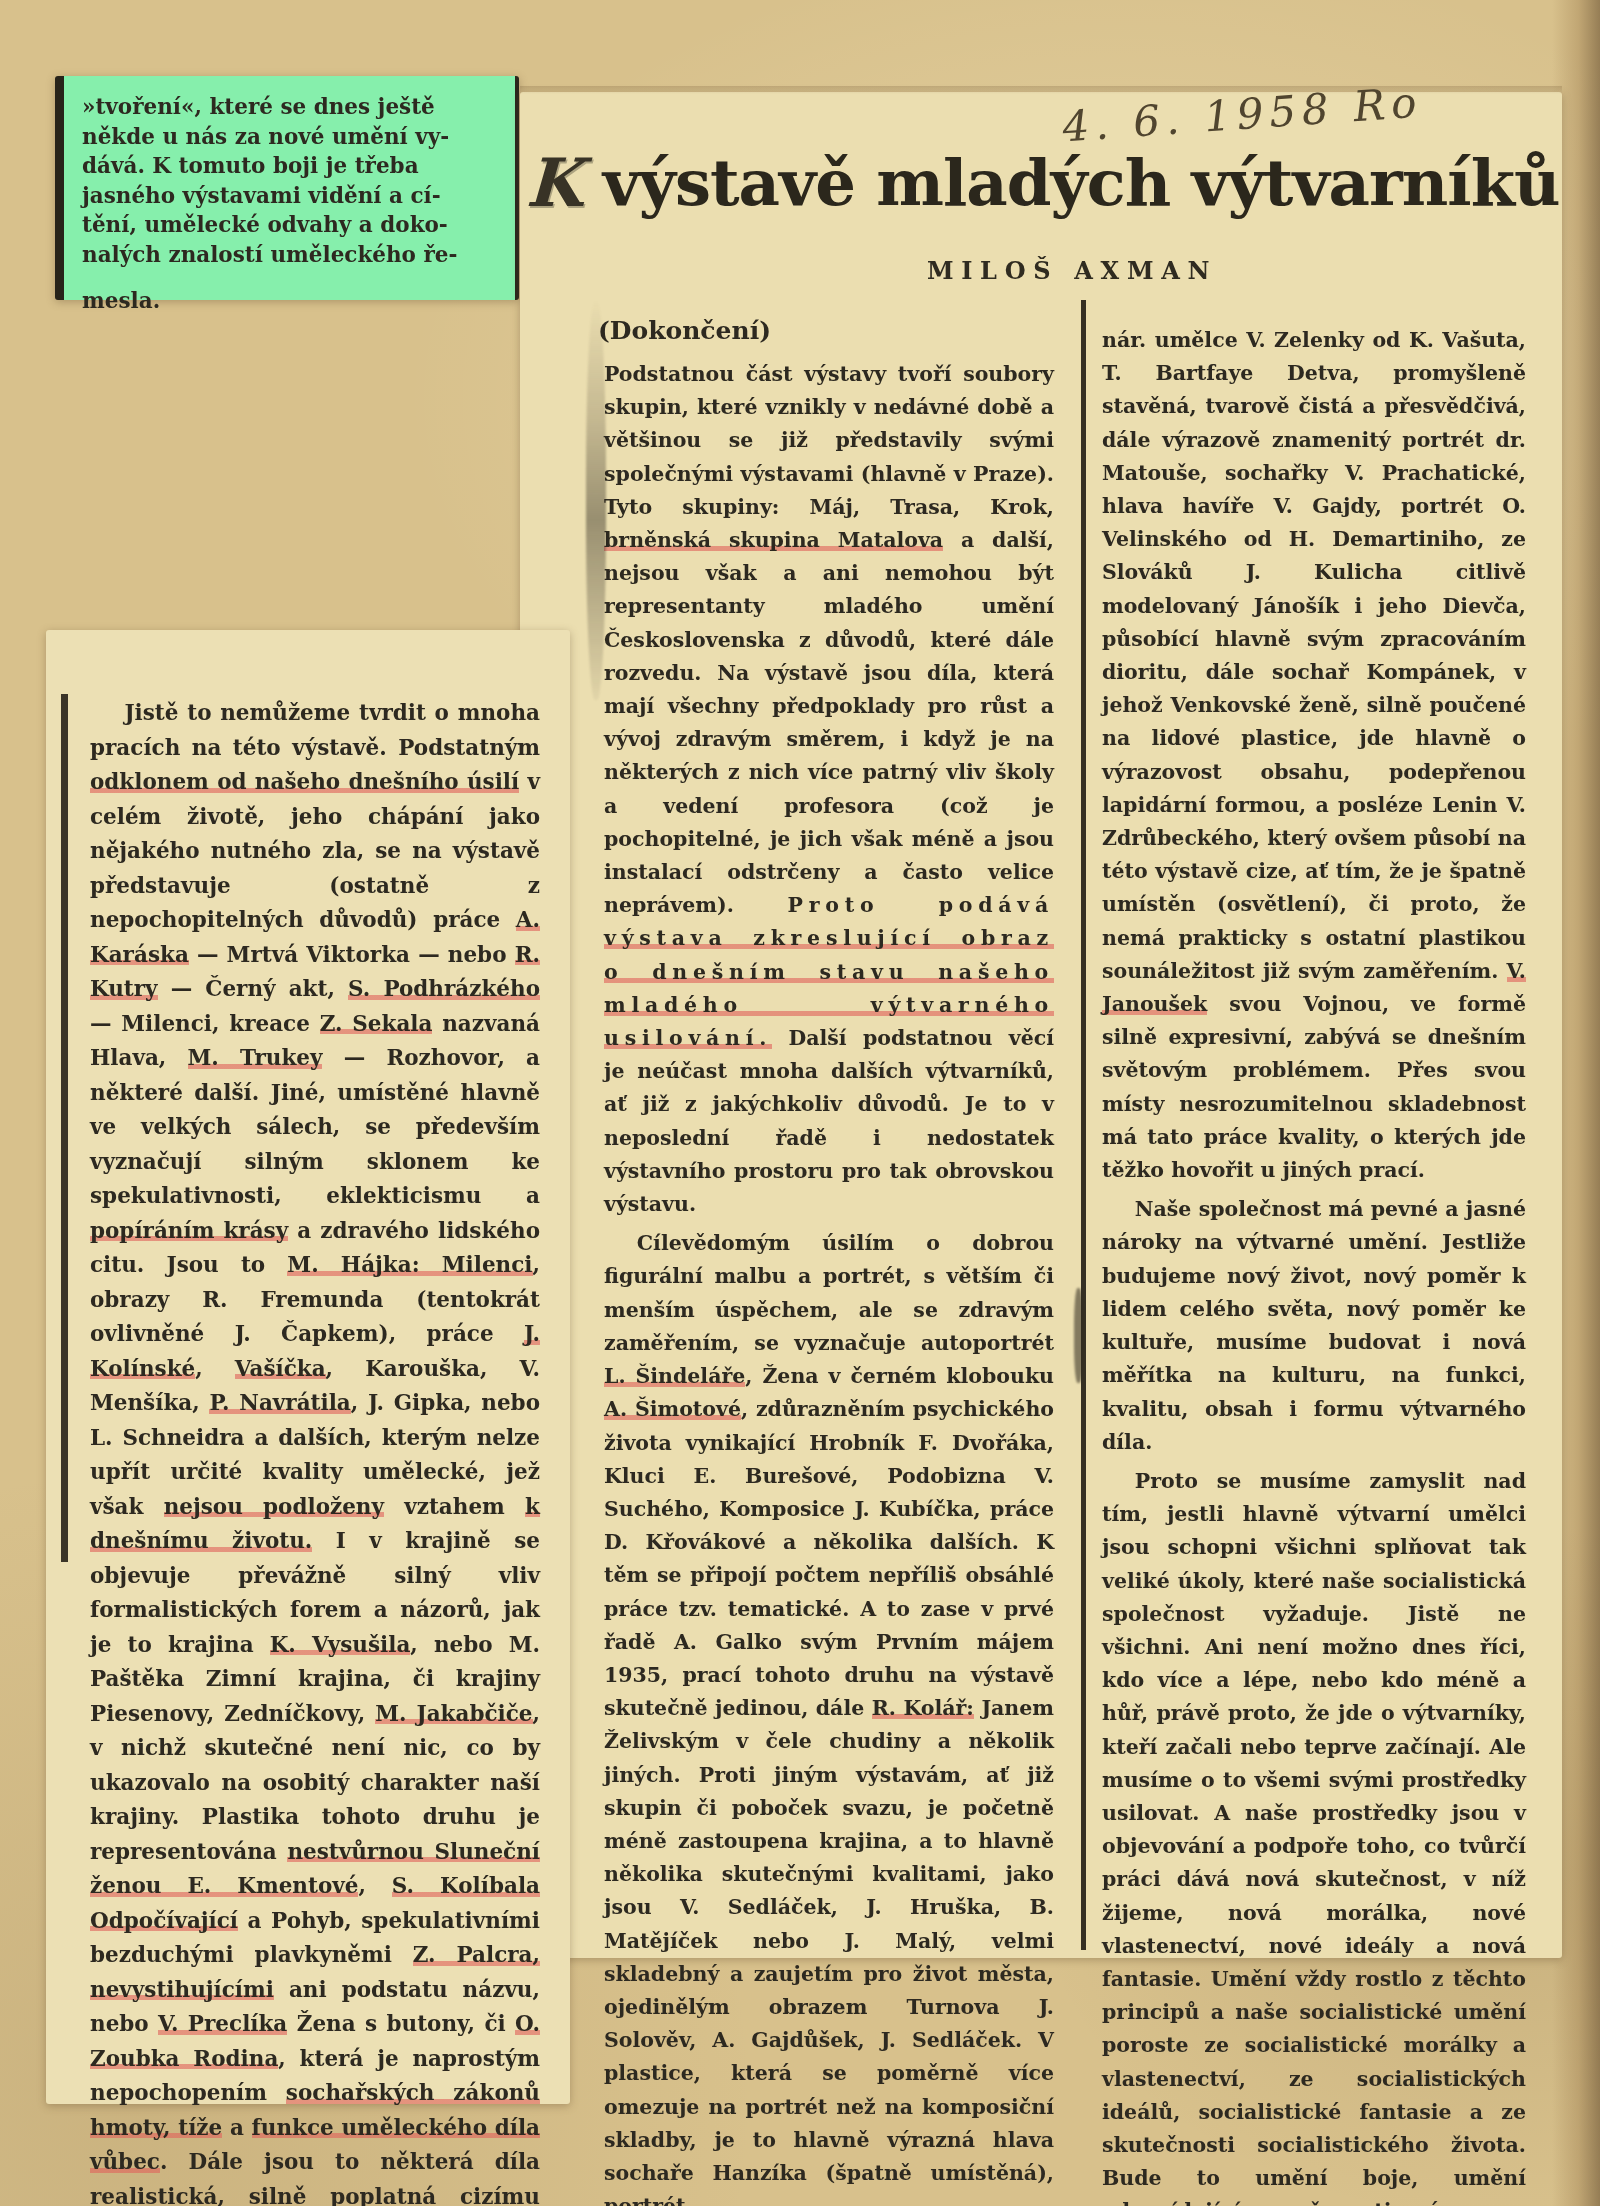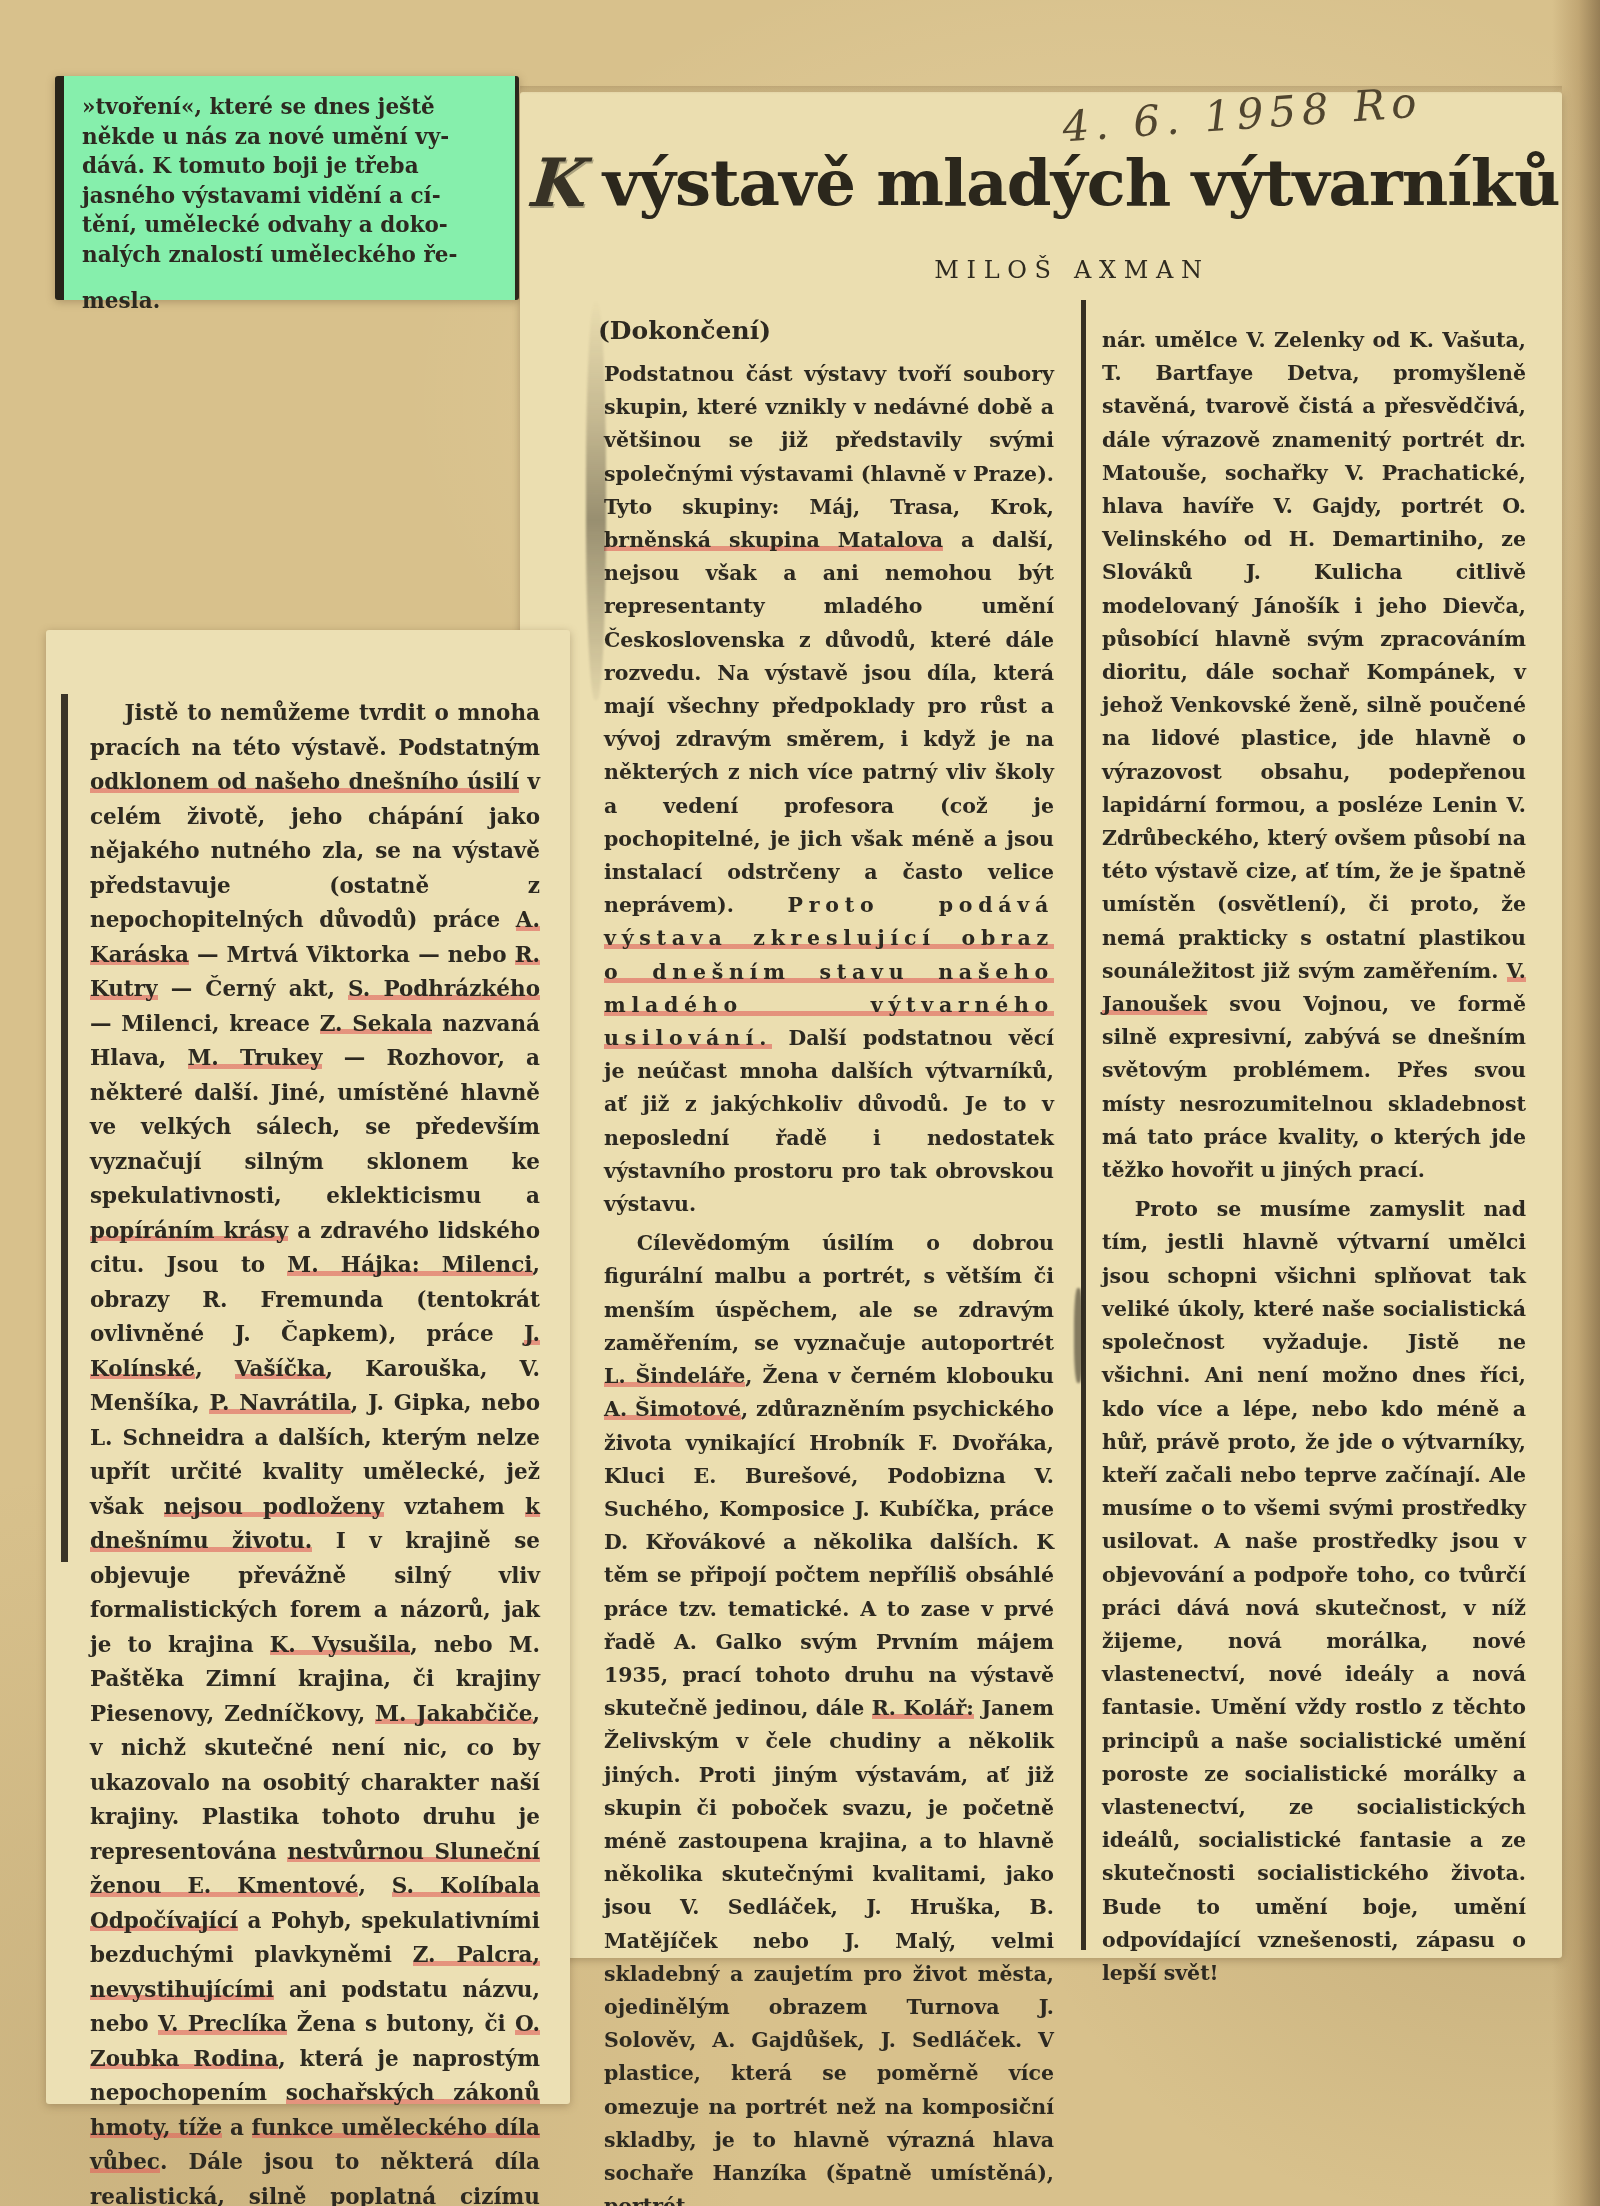--- a/index.html
+++ b/index.html
@@ -47,21 +47,21 @@
     position:absolute;left:532px;top:144px;width:1020px;
     font-size:64px;font-weight:700;line-height:78px;white-space:nowrap;
     color:#2b271c;letter-spacing:-1px;
   }
   #article-title .initial{
     display:inline-block;transform:skewX(-16deg) scaleY(1.04);
     margin-right:16px;opacity:.93;text-shadow:2px 2px 0 rgba(43,39,28,.35);
   }
   #byline{
     position:absolute;left:872px;top:256px;width:400px;text-align:center;
-    font-size:24px;font-weight:400;letter-spacing:.32em;color:#2f2b20;
+    font-size:24px;font-weight:700;letter-spacing:.32em;color:#2f2b20;
   }
   #section-note{
     position:absolute;left:598px;top:316px;width:462px;text-align:left;
     font-size:25px;font-weight:700;
   }
   .col{position:absolute;font-weight:700;text-align:justify;}
   #column-a{left:598px;top:352px;width:462px;font-size:20.5px;line-height:33.2px;}
   #column-b{left:1096px;top:318px;width:436px;font-size:20.5px;line-height:33.2px;}
   #left-column{left:84px;top:690px;width:462px;font-size:21.5px;line-height:34.5px;}
   .col p{margin:6px;text-indent:1.6em;}
@@ -117,20 +117,21 @@
 
 <div class="col" id="column-a">
   <p class="noindent"><span>Podstatnou část výstavy tvoří soubory skupin, které vznikly v nedávné době a většinou se již představily svými společnými výstavami (hlavně v Praze). Tyto skupiny: Máj, Trasa, Krok, </span><span class="ru">brněnská skupina Matalova</span><span> a další, nejsou však a ani nemohou být representanty mladého umění Československa z důvodů, které dále rozvedu. Na výstavě jsou díla, která mají všechny předpoklady pro růst a vývoj zdravým směrem, i když je na některých z nich více patrný vliv školy a vedení profesora (což je pochopitelné, je jich však méně a jsou instalací odstrčeny a často velice neprávem). </span><span class="sp">Proto podává </span><span class="ru sp">výstava zkreslující obraz o dnešním stavu našeho mladého výtvarného usilování.</span><span> Další podstatnou věcí je neúčast mnoha dalších výtvarníků, ať již z jakýchkoliv důvodů. Je to v neposlední řadě i nedostatek výstavního prostoru pro tak obrovskou výstavu.</span></p>
   <p><span>Cílevědomým úsilím o dobrou figurální malbu a portrét, s větším či menším úspěchem, ale se zdravým zaměřením, se vyznačuje autoportrét </span><span class="ru">L. Šindeláře</span><span>, Žena v černém klobouku </span><span class="ru">A. Šimotové</span><span>, zdůrazněním psychického života vynikající Hrobník F. Dvořáka, Kluci E. Burešové, Podobizna V. Suchého, Komposice J. Kubíčka, práce D. Křovákové a několika dalších. K těm se připojí počtem nepříliš obsáhlé práce tzv. tematické. A to zase v prvé řadě A. Galko svým Prvním májem 1935, prací tohoto druhu na výstavě skutečně jedinou, dále </span><span class="ru">R. Kolář:</span><span> Janem Želivským v čele chudiny a několik jiných. Proti jiným výstavám, ať již skupin či poboček svazu, je početně méně zastoupena krajina, a to hlavně několika skutečnými kvalitami, jako jsou V. Sedláček, J. Hruška, B. Matějíček nebo J. Malý, velmi skladebný a zaujetím pro život města, ojedinělým obrazem Turnova J. Solověv, A. Gajdůšek, J. Sedláček. V plastice, která se poměrně více omezuje na portrét než na komposiční skladby, je to hlavně výrazná hlava sochaře Hanzíka (špatně umístěná), portrét</span></p>
 </div>
 
 <div class="col-rule" id="mid-rule"></div>
 
 <div class="col" id="column-b">
   <p class="noindent"><span>nár. umělce V. Zelenky od K. Vašuta, T. Bartfaye Detva, promyšleně stavěná, tvarově čistá a přesvědčivá, dále výrazově znamenitý portrét dr. Matouše, sochařky V. Prachatické, hlava havíře V. Gajdy, portrét O. Velinského od H. Demartiniho, ze Slováků J. Kulicha citlivě modelovaný Jánošík i jeho Dievča, působící hlavně svým zpracováním dioritu, dále sochař Kompánek, v jehož Venkovské ženě, silně poučené na lidové plastice, jde hlavně o výrazovost obsahu, podepřenou lapidární formou, a posléze Lenin V. Zdrůbeckého, který ovšem působí na této výstavě cize, ať tím, že je špatně umístěn (osvětlení), či proto, že nemá prakticky s ostatní plastikou sounáležitost již svým zaměřením. </span><span class="ru">V. Janoušek</span><span> svou Vojnou, ve formě silně expresivní, zabývá se dnešním světovým problémem. Přes svou místy nesrozumitelnou skladebnost má tato práce kvality, o kterých jde těžko hovořit u jiných prací.</span></p>
+  <p><span>Naše společnost má pevné a jasné nároky na výtvarné umění. Jestliže budujeme nový život, nový poměr k lidem celého světa, nový poměr ke kultuře, musíme budovat i nová měřítka na kulturu, na funkci, kvalitu, obsah i formu výtvarného díla.</span></p>
   <p><span>Proto se musíme zamyslit nad tím, jestli hlavně výtvarní umělci jsou schopni všichni splňovat tak veliké úkoly, které naše socialistická společnost vyžaduje. Jistě ne všichni. Ani není možno dnes říci, kdo více a lépe, nebo kdo méně a hůř, právě proto, že jde o výtvarníky, kteří začali nebo teprve začínají. Ale musíme o to všemi svými prostředky usilovat. A naše prostředky jsou v objevování a podpoře toho, co tvůrčí práci dává nová skutečnost, v níž žijeme, nová morálka, nové vlastenectví, nové ideály a nová fantasie. Umění vždy rostlo z těchto principů a naše socialistické umění poroste ze socialistické morálky a vlastenectví, ze socialistických ideálů, socialistické fantasie a ze skutečnosti socialistického života. Bude to umění boje, umění odpovídající vznešenosti, zápasu o lepší svět!</span></p>
 </div>
 
 <div class="clip" id="left-clip"></div>
 <div class="col-rule" id="left-col-rule"></div>
 <div class="col" id="left-column">
   <p><span>Jistě to nemůžeme tvrdit o mnoha pracích na této výstavě. Podstatným </span><span class="ru">odklonem od našeho dnešního úsilí</span><span> v celém životě, jeho chápání jako nějakého nutného zla, se na výstavě představuje (ostatně z nepochopitelných důvodů) práce </span><span class="ru">A. Karáska</span><span> — Mrtvá Viktorka — nebo </span><span class="ru">R. Kutry</span><span> — Černý akt, </span><span class="ru">S. Podhrázkého</span><span> — Milenci, kreace </span><span class="ru">Z. Sekala</span><span> nazvaná Hlava, </span><span class="ru">M. Trukey</span><span> — Rozhovor, a některé další. Jiné, umístěné hlavně ve velkých sálech, se především vyznačují silným sklonem ke spekulativnosti, eklekticismu a </span><span class="ru">popíráním krásy</span><span> a zdravého lidského citu. Jsou to </span><span class="ru">M. Hájka: Milenci</span><span>, obrazy R. Fremunda (tentokrát ovlivněné J. Čapkem), práce </span><span class="ru">J. Kolínské</span><span>, </span><span class="ru">Vašíčka</span><span>, Karouška, V. Menšíka, </span><span class="ru">P. Navrátila</span><span>, J. Gipka, nebo L. Schneidra a dalších, kterým nelze upřít určité kvality umělecké, jež však </span><span class="ru">nejsou podloženy</span><span> vztahem </span><span class="ru">k dnešnímu životu.</span><span> I v krajině se objevuje převážně silný vliv formalistických forem a názorů, jak je to krajina </span><span class="ru">K. Vysušila</span><span>, nebo M. Paštěka Zimní krajina, či krajiny Piesenovy, Zedníčkovy, </span><span class="ru">M. Jakabčiče</span><span>, v nichž skutečné není nic, co by ukazovalo na osobitý charakter naší krajiny. Plastika tohoto druhu je representována </span><span class="ru">nestvůrnou Sluneční ženou E. Kmentové</span><span>, </span><span class="ru">S. Kolíbala Odpočívající</span><span> a Pohyb, spekulativními bezduchými plavkyněmi </span><span class="ru">Z. Palcra, nevystihujícími</span><span> ani podstatu názvu, nebo </span><span class="ru">V. Preclíka</span><span> Žena s butony, či </span><span class="ru">O. Zoubka Rodina</span><span>, která je naprostým nepochopením </span><span class="ru">sochařských zákonů hmoty, tíže</span><span> a </span><span class="ru">funkce uměleckého díla vůbec</span><span>. Dále jsou to některá díla realistická, silně poplatná cizímu vlivu, bez úsilí o výraz. Tomuto úsilí v nejlepším případě jde pouze o formální nic neříkající a taky nic neobsahující tvoření ve smyslu lartpourlartismu, jak to známe z nespočtu příkladů z dnešního výtvarného života hlavně na Západě, které nanejvýš uspokojuje</span></p>
 
 </div>
 

